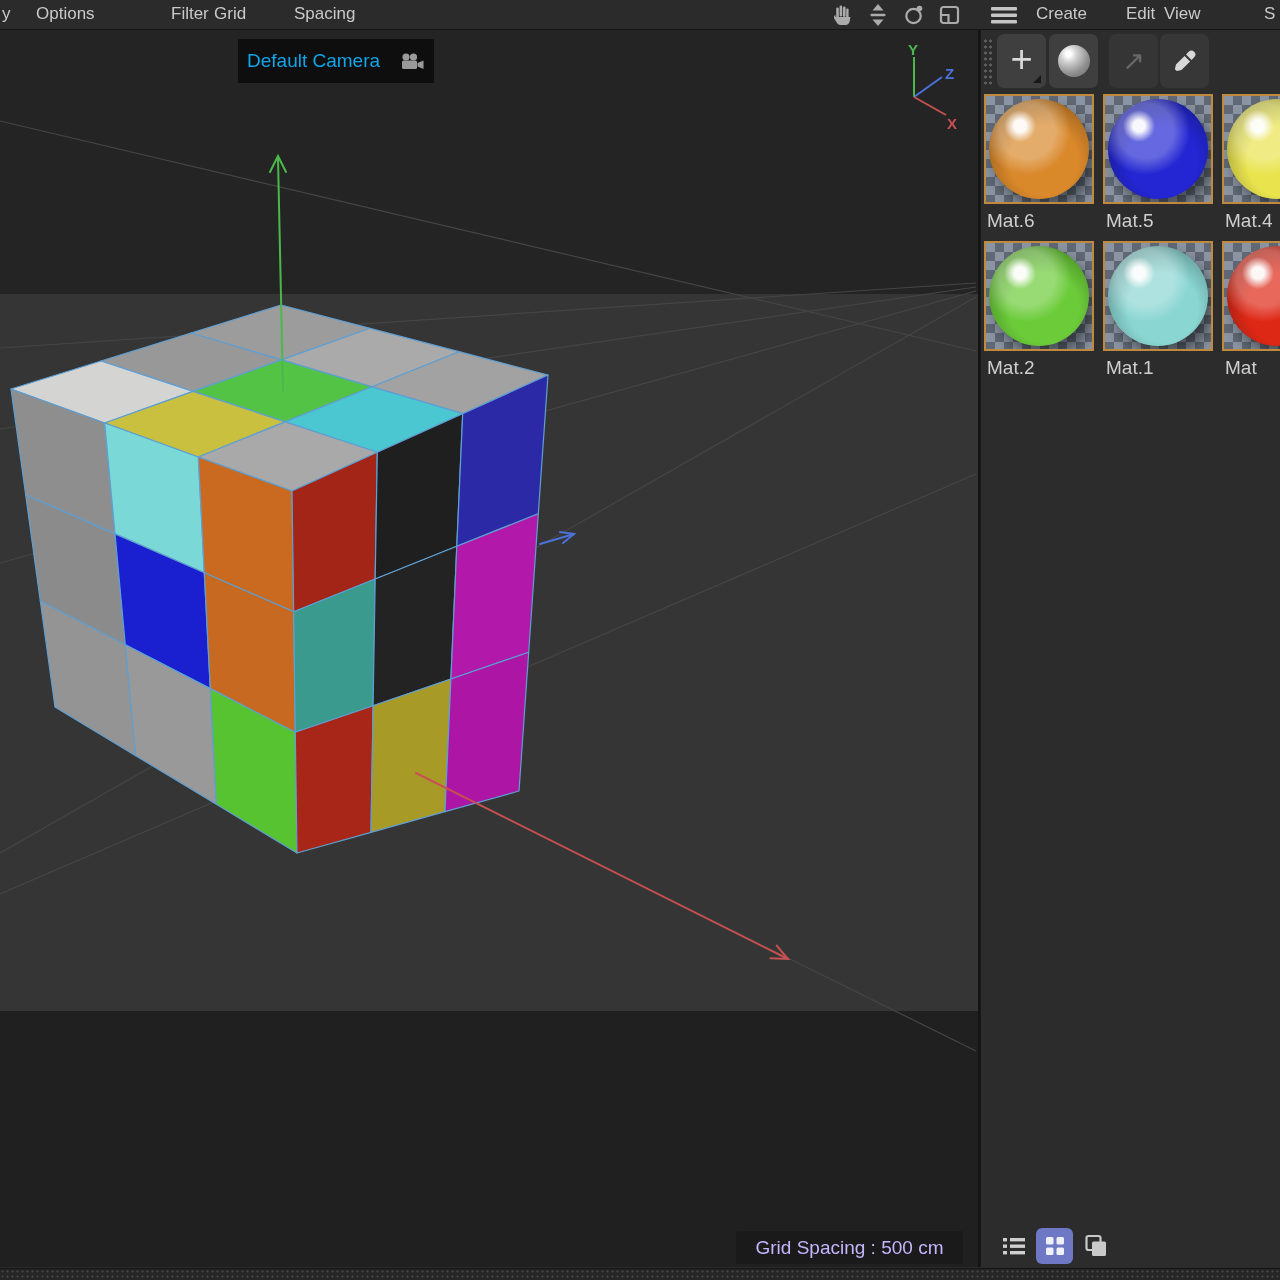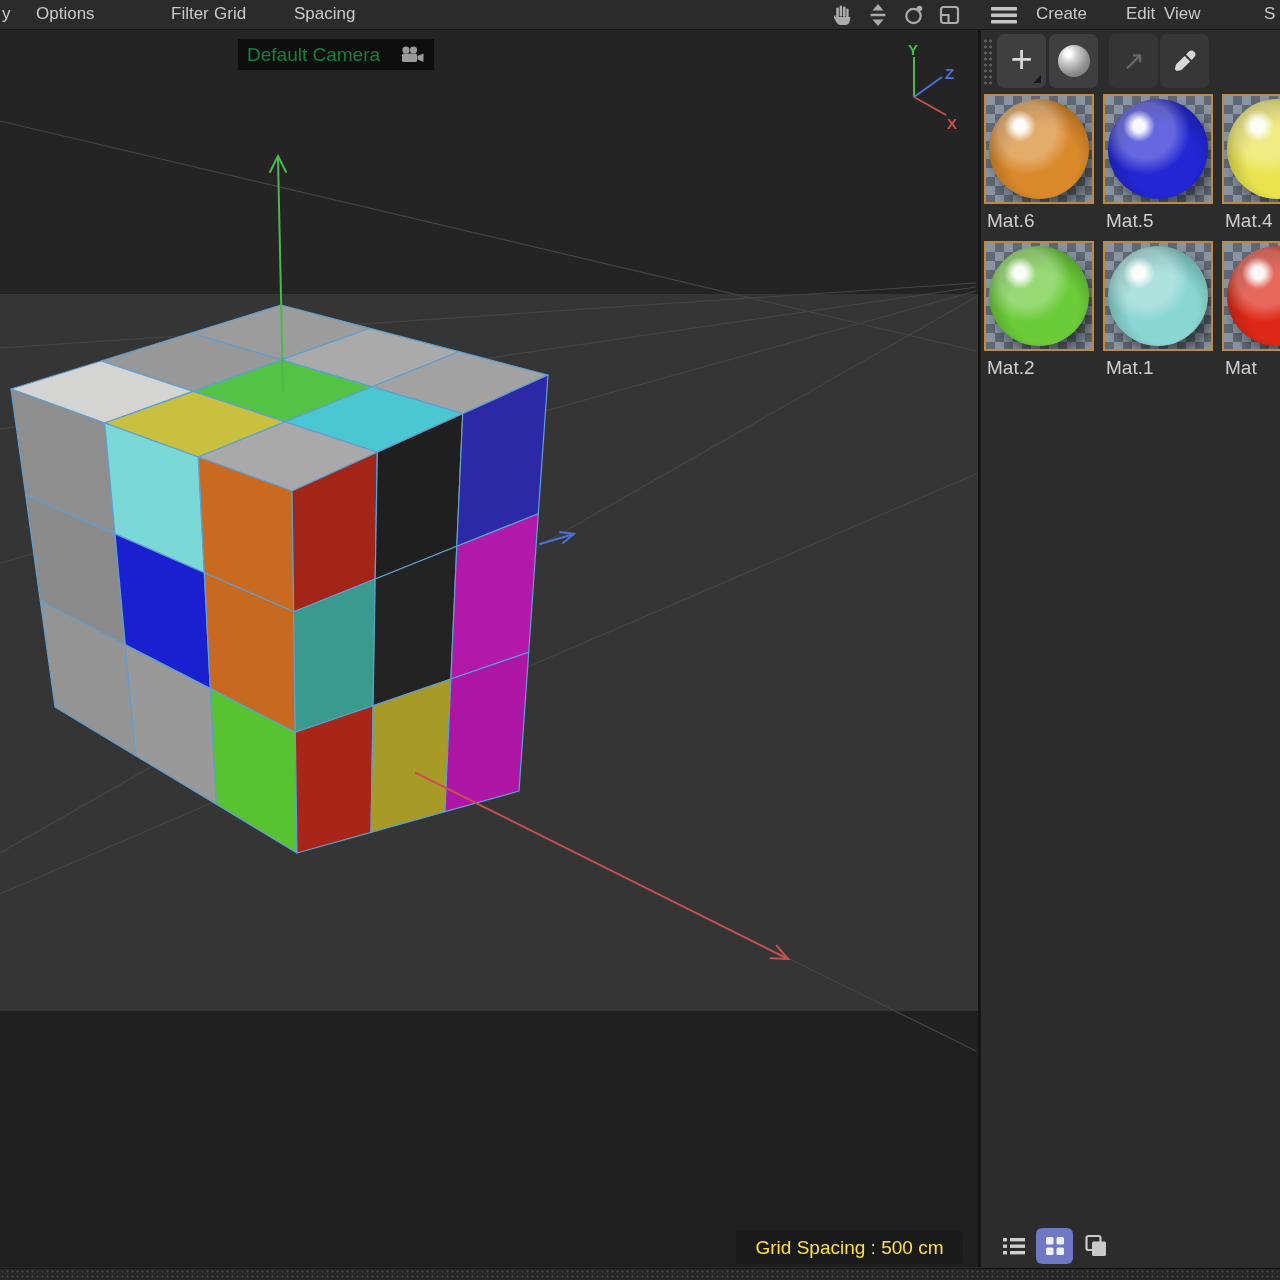--- a/index.html
+++ b/index.html
@@ -9,22 +9,22 @@
     -webkit-font-smoothing:antialiased;
   }
   
   .menubar{position:absolute;left:0;top:0;width:1280px;height:29px;background:#2b2b2b;border-bottom:1px solid #161616;z-index:30;}
   .menu-item{position:absolute;top:0;height:28px;line-height:28px;font-size:17px;color:#c9c9c9;white-space:nowrap;cursor:default;}
   .tool-ico{position:absolute;top:3px;width:28px;height:24px;display:flex;align-items:center;justify-content:center;}
   .tool-ico svg{display:block;}
   
   .viewport{position:absolute;left:0;top:30px;width:978px;height:1237px;overflow:hidden;background:#353535;border-right:2px solid #141414;}
   .scene{position:absolute;left:0;top:0;}
-  .camera-pill{position:absolute;left:238px;top:9px;height:31px;background:rgba(13,13,13,.93);display:flex;align-items:center;gap:21px;padding:0 9px;font-size:19px;color:#15803d;z-index:4;}
-  .grid-pill{position:absolute;left:736px;top:1201px;width:227px;height:33px;background:#1a1a1a;border-radius:3px;display:flex;align-items:center;justify-content:center;font-size:19px;color:#fde047;z-index:4;}
+  .camera-pill{position:absolute;left:238px;top:9px;height:44px;background:rgba(13,13,13,.93);display:flex;align-items:center;gap:21px;padding:0 9px;font-size:19px;color:#0ea5e9;z-index:4;}
+  .grid-pill{position:absolute;left:736px;top:1201px;width:227px;height:33px;background:#1a1a1a;border-radius:3px;display:flex;align-items:center;justify-content:center;font-size:19px;color:#c4b5fd;z-index:4;}
   .gizmo{position:absolute;left:884px;top:15px;z-index:4;}
   .gizmo text{font-size:15px;font-weight:bold;font-family:"Liberation Sans",sans-serif;}
   
   .panel{position:absolute;left:980px;top:30px;width:300px;height:1237px;background:#2c2c2c;border-left:1px solid #191919;overflow:hidden;}
   .dotted-handle{position:absolute;left:2px;top:8px;width:10px;height:48px;
     background-image:radial-gradient(#5c5c5c 1.1px,transparent 1.5px);background-size:5px 6px;}
   .tb-btn{position:absolute;top:4px;width:49px;height:54px;border-radius:7px;display:flex;align-items:center;justify-content:center;color:#d8d8d8;}
   .tb-btn.g1{background:#3f3f3f;}
   .tb-btn.g2{background:#373737;}
   .tb-plus{font-size:38px;font-weight:300;line-height:1;margin-top:-4px;}

